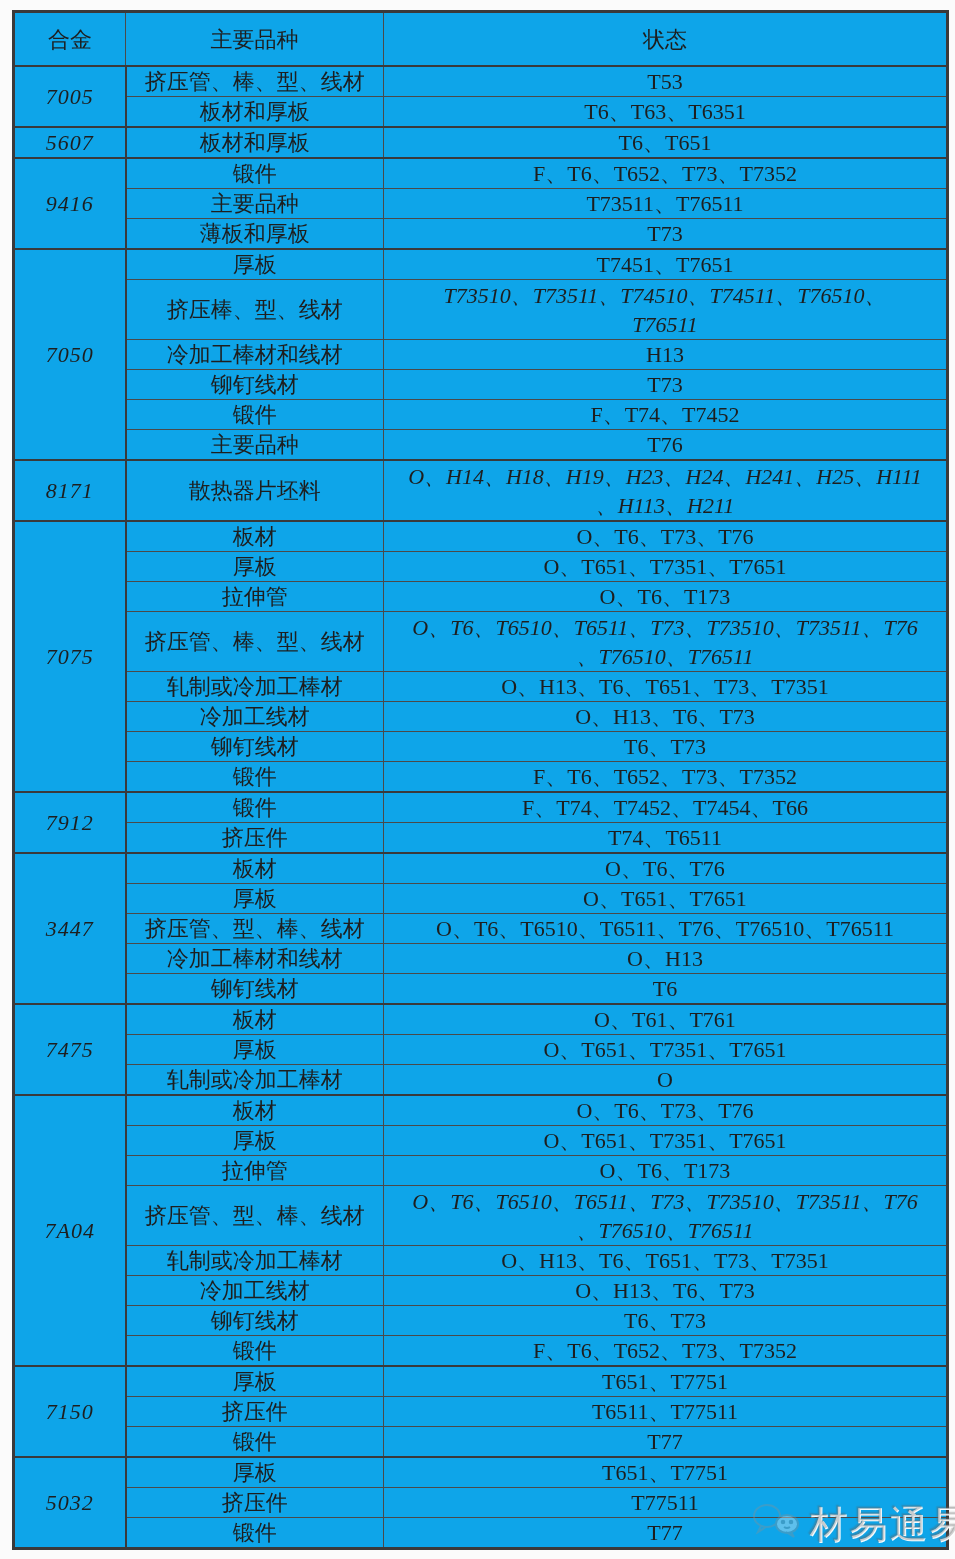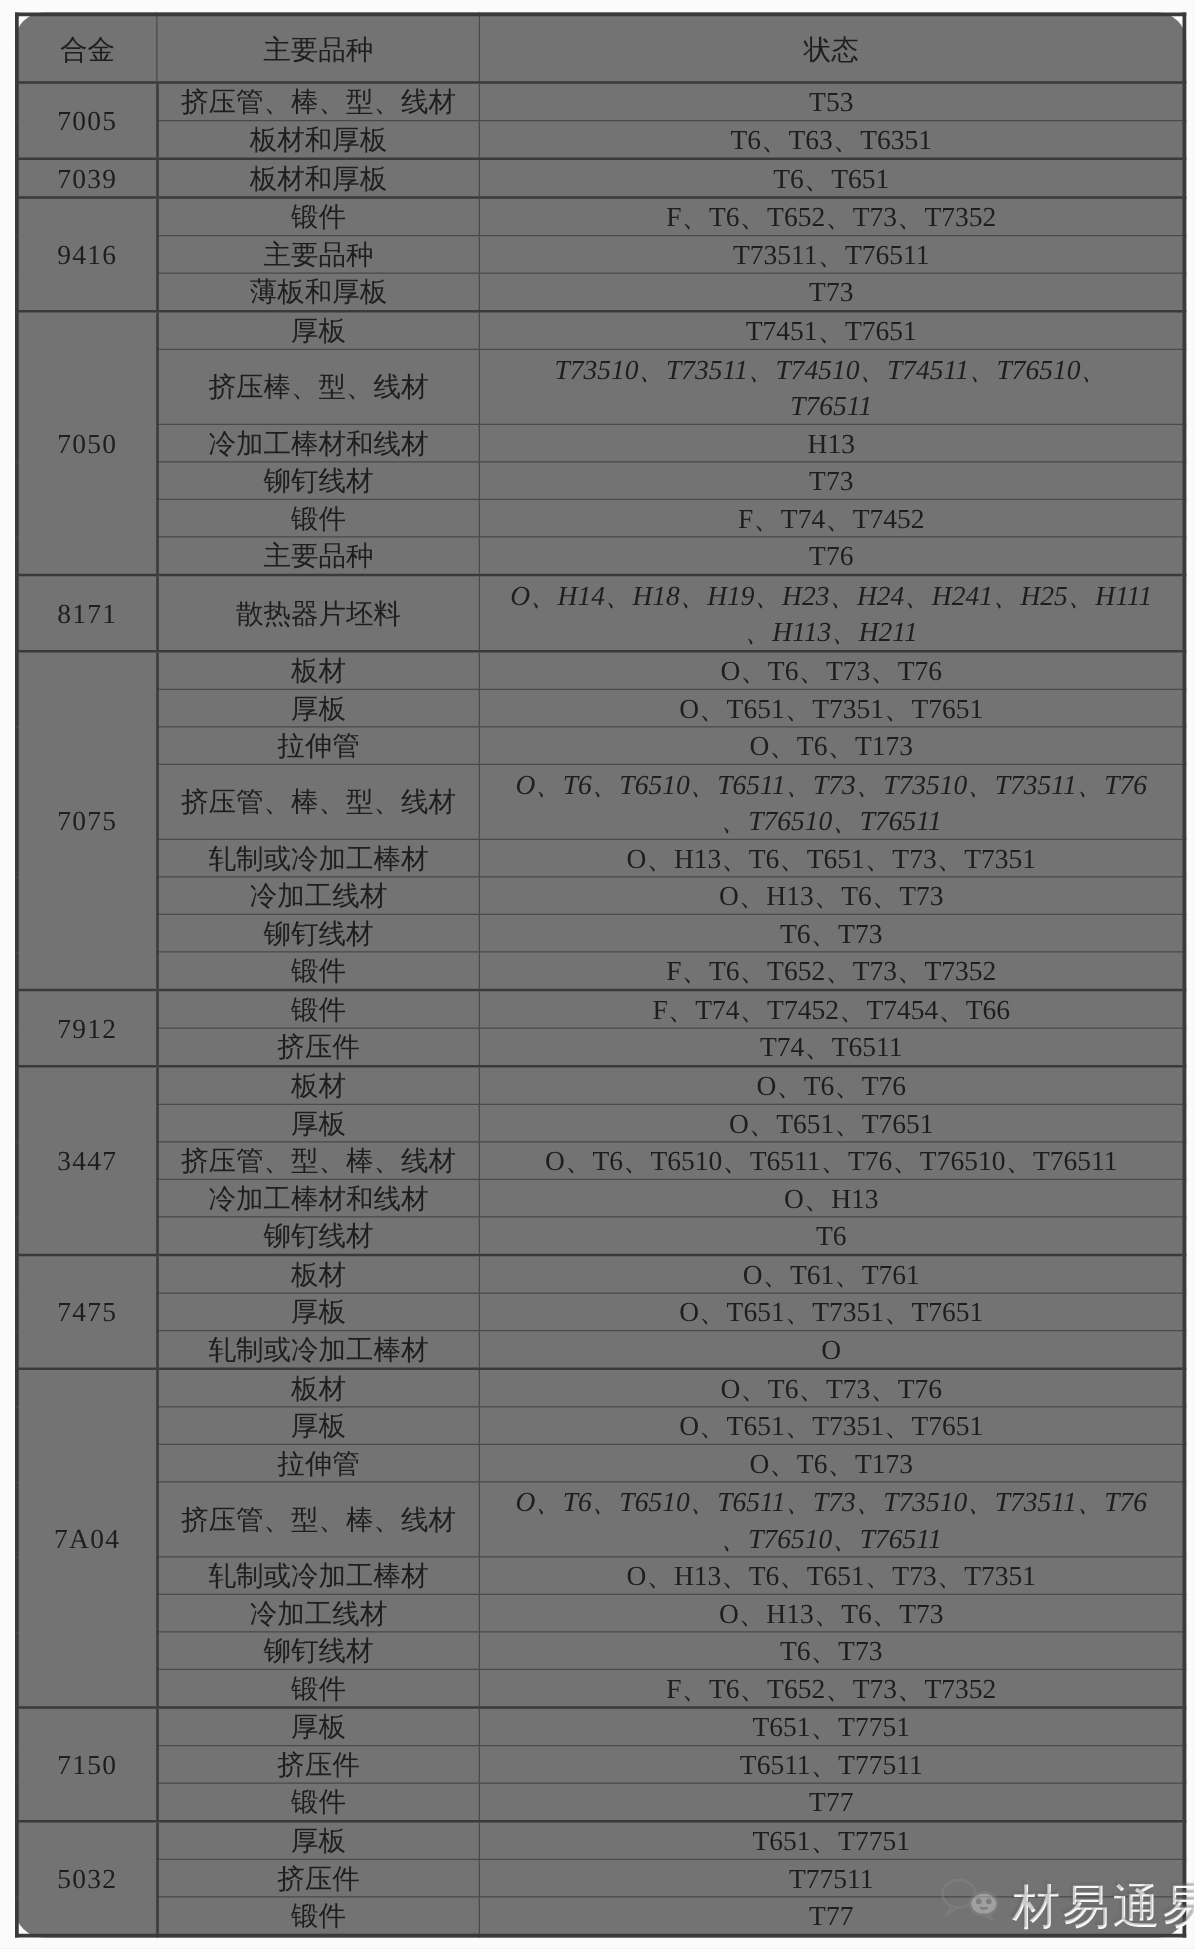--- a/index.html
+++ b/index.html
@@ -15,22 +15,21 @@
     font-family: "Liberation Serif", "DejaVu Serif", serif;
     color: #1e1e1e;
   }
   #alloy-table {
     position: absolute;
     left: 12px;
     top: 10px;
     width: 934px;
     border-collapse: collapse;
     table-layout: fixed;
-    background: #737373;
-    border-radius: 23px;
+    background: #0ea5e9;
   }
   #alloy-table col.c-alloy   { width: 112px; }
   #alloy-table col.c-product { width: 258px; }
   #alloy-table col.c-temper  { width: 564px; }
 
   #alloy-table th, #alloy-table td {
     border: 1px solid #4a4a4a;
     text-align: center;
     vertical-align: middle;
     padding: 0 3px;
@@ -44,20 +43,21 @@
   #alloy-table th {
     height: 52px;
     border-bottom: 2px solid #3a3a3a;
   }
   #alloy-table td { height: 29px; }
   #alloy-table tr.group-start td { border-top: 2px solid #3a3a3a; }
   #alloy-table td.alloy-cell {
     border-left: none;
     border-right: 2px solid #3a3a3a;
     letter-spacing: 1px;
+    font-style: italic;
   }
   #alloy-table td.temper-cell.tall { height: 59px; font-style: italic; }
   #alloy-table td.temper-cell .line {
     line-height: 29px;
     white-space: nowrap;
   }
   #watermark {
     position: absolute;
     right: -14px;
     bottom: 8px;
@@ -97,21 +97,21 @@
           <div class="line">T53</div>
         </td>
       </tr>
       <tr>
         <td class="product-cell">板材和厚板</td>
         <td class="temper-cell">
           <div class="line">T6、T63、T6351</div>
         </td>
       </tr>
       <tr class="group-start">
-        <td class="alloy-cell" rowspan="1">7039</td>
+        <td class="alloy-cell" rowspan="1">5607</td>
         <td class="product-cell">板材和厚板</td>
         <td class="temper-cell">
           <div class="line">T6、T651</div>
         </td>
       </tr>
       <tr class="group-start">
         <td class="alloy-cell" rowspan="3">9416</td>
         <td class="product-cell">锻件</td>
         <td class="temper-cell">
           <div class="line">F、T6、T652、T73、T7352</div>

